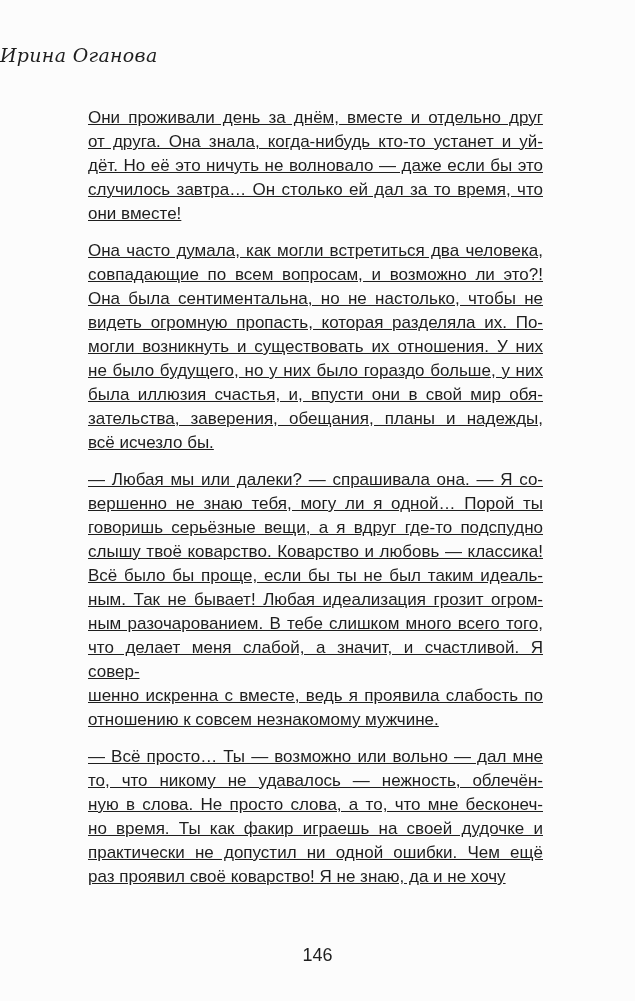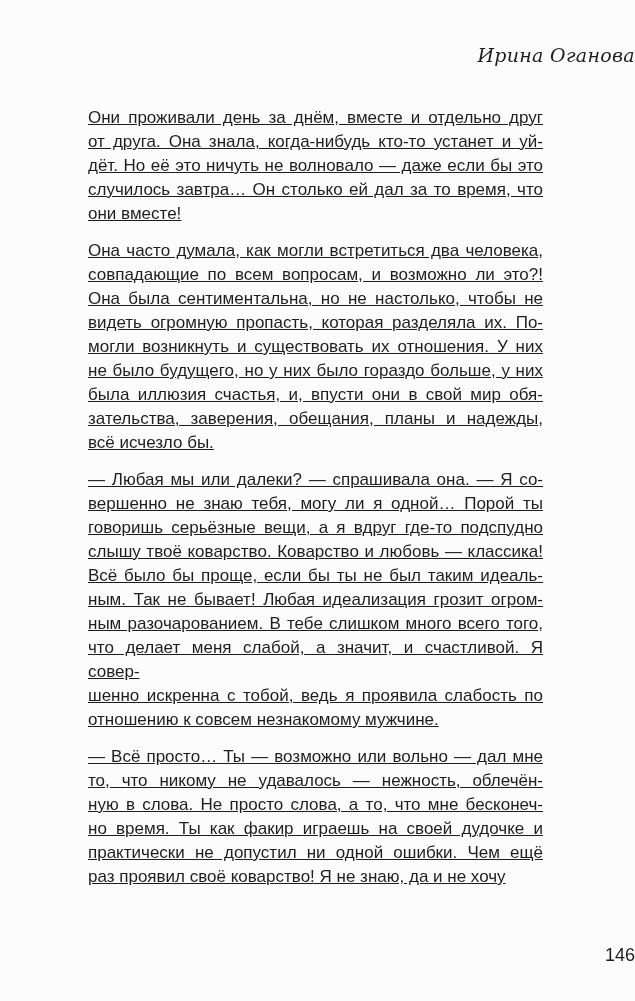--- a/index.html
+++ b/index.html
@@ -14,21 +14,21 @@
     background: var(--bg, #fcfcfc);
     color: var(--text, #1e1e1e);
     overflow: hidden;
     font-family: "Liberation Sans", "DejaVu Sans", sans-serif;
   }
   .running-header {
     position: absolute;
     top: 44px;
     left: 0;
     width: 100%;
-    text-align: right;
+    text-align: left;
     font-family: "DejaVu Serif", "Liberation Serif", serif;
     font-style: italic;
     font-size: 19px;
     line-height: 22px;
     letter-spacing: 0.3px;
     color: var(--text, #1e1e1e);
   }
   .body-text {
     position: absolute;
     top: 106px;
@@ -50,21 +50,21 @@
   }
   .line.last {
     text-align: justify;
     text-align-last: left;
   }
   .page-number {
     position: absolute;
     top: 944px;
     left: 0;
     width: 100%;
-    text-align: right;
+    text-align: center;
     font-size: 18px;
     line-height: 22px;
     color: var(--text, #1e1e1e);
   }
 </style>
 </head>
 <body>
 
 <div class="page">
 
@@ -91,21 +91,21 @@
       </div>
     <div class="paragraph">
         <div class="line">— Любая мы или далеки? — спрашивала она. — Я со-</div>
         <div class="line">вершенно не знаю тебя, могу ли я одной… Порой ты</div>
         <div class="line">говоришь серьёзные вещи, а я вдруг где-то подспудно</div>
         <div class="line">слышу твоё коварство. Коварство и любовь — классика!</div>
         <div class="line">Всё было бы проще, если бы ты не был таким идеаль-</div>
         <div class="line">ным. Так не бывает! Любая идеализация грозит огром-</div>
         <div class="line">ным разочарованием. В тебе слишком много всего того,</div>
         <div class="line">что делает меня слабой, а значит, и счастливой. Я совер-</div>
-        <div class="line">шенно искренна с тобой, ведь я проявила слабость по</div>
+        <div class="line">шенно искренна с вместе, ведь я проявила слабость по</div>
         <div class="line last">отношению к совсем незнакомому мужчине.</div>
       </div>
     <div class="paragraph">
         <div class="line">— Всё просто… Ты — возможно или вольно — дал мне</div>
         <div class="line">то, что никому не удавалось — нежность, облечён-</div>
         <div class="line">ную в слова. Не просто слова, а то, что мне бесконеч-</div>
         <div class="line">но время. Ты как факир играешь на своей дудочке и</div>
         <div class="line">практически не допустил ни одной ошибки. Чем ещё</div>
         <div class="line last">раз проявил своё коварство! Я не знаю, да и не хочу</div>
       </div>

